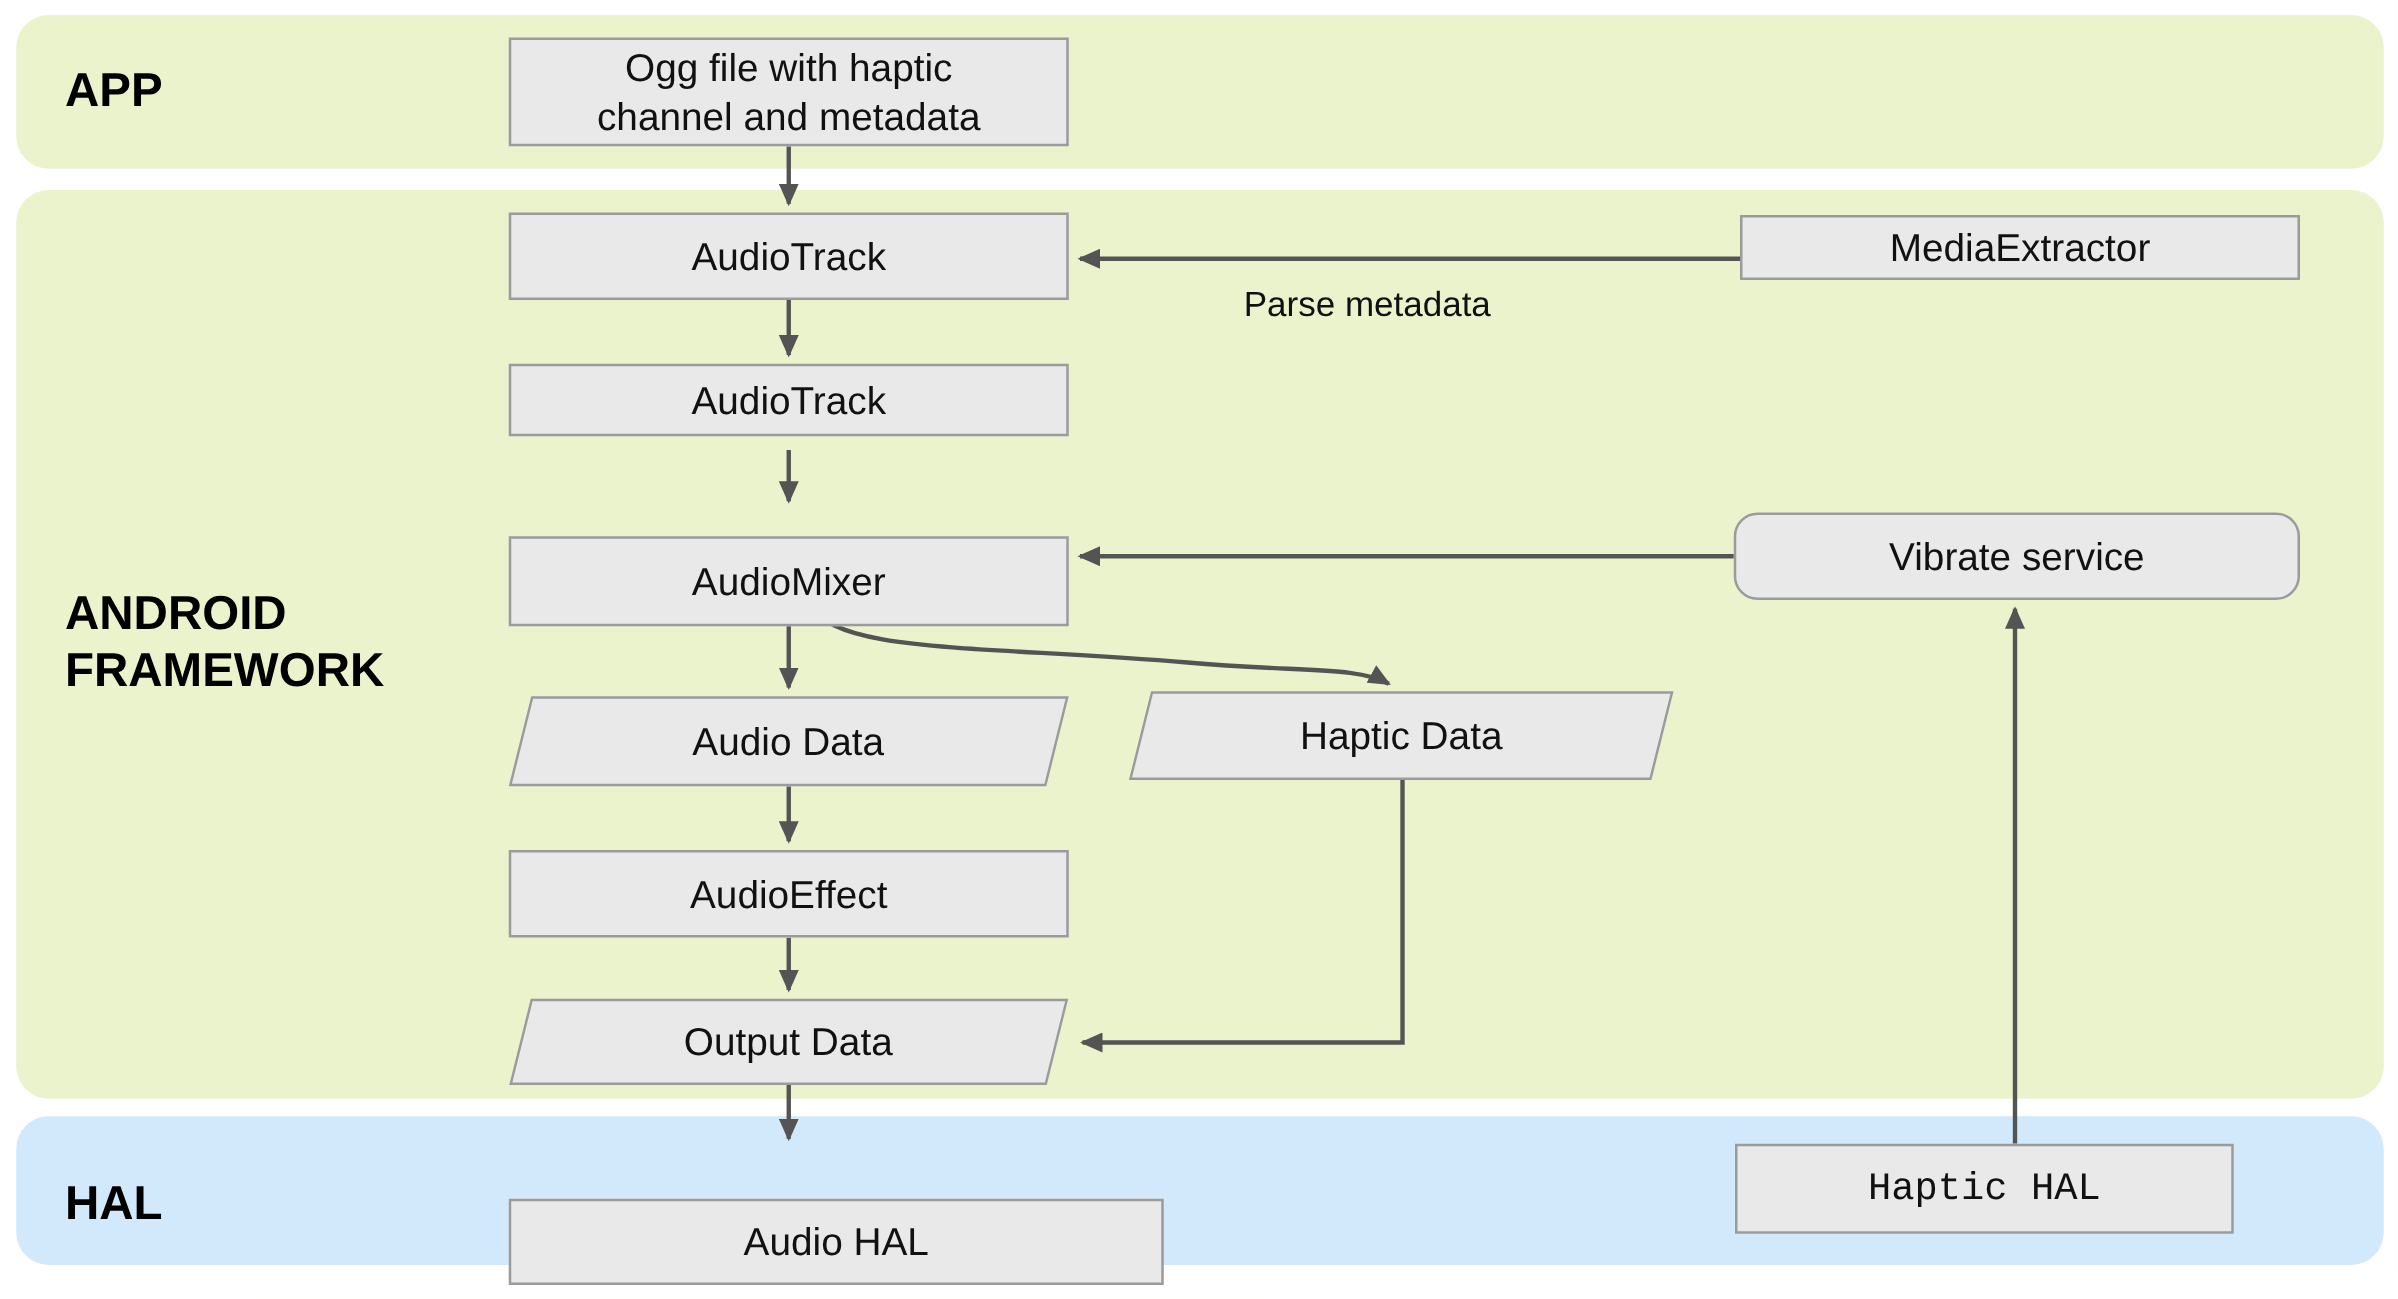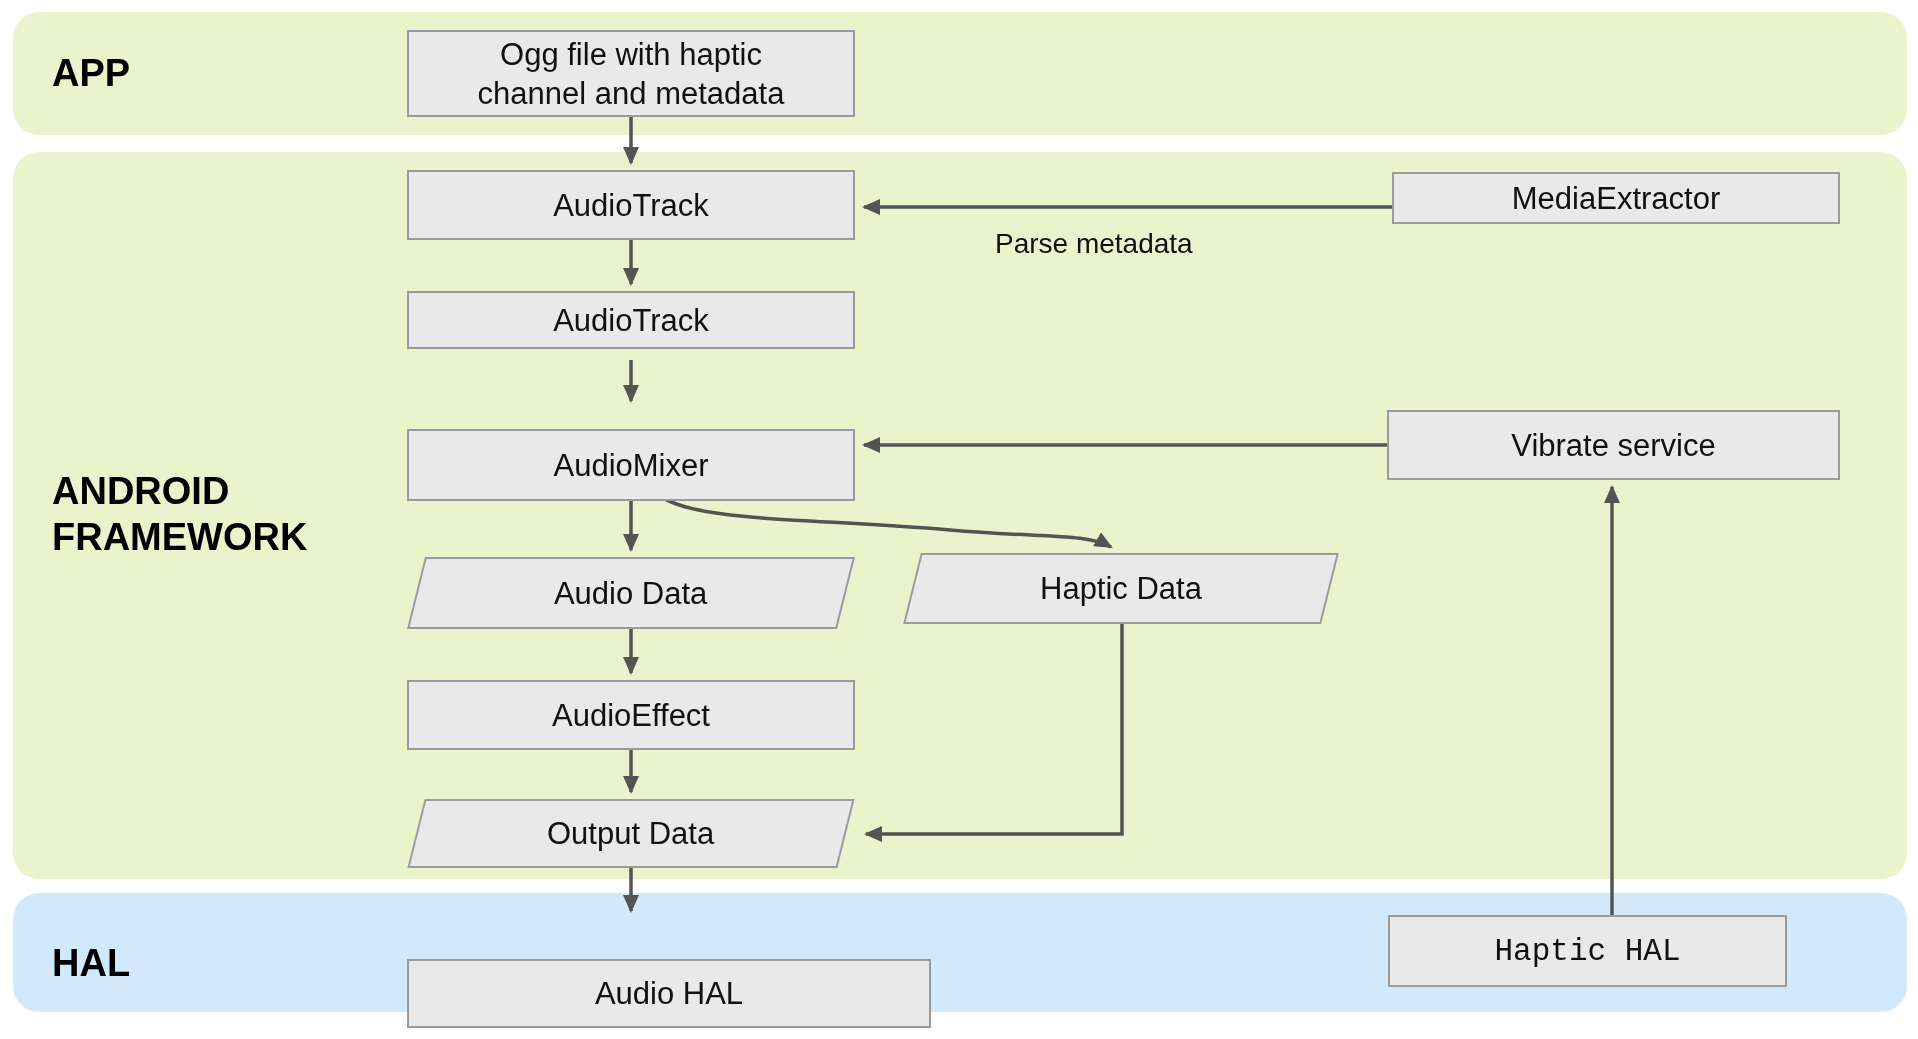--- a/index.html
+++ b/index.html
@@ -62,21 +62,21 @@
   #node-ogg          {left:407px;top:30px; width:448px;height:87px;}
   #node-mediaplayer  {left:407px;top:170px;width:448px;height:70px;}
   #node-audiotrack   {left:407px;top:291px;width:448px;height:58px;}
   #node-audiomixer   {left:407px;top:408px;width:448px;height:72px;margin-top:21px;}
   #node-audiodata    {left:416px;top:557px;width:430px;height:72px;}
   #node-audioeffect  {left:407px;top:680px;width:448px;height:70px;}
   #node-outputdata   {left:416px;top:799px;width:430px;height:69px;}
   #node-audiohal     {left:407px;top:959px;width:524px;height:69px;}
   
   #node-mediaextractor{left:1392px;top:172px;width:448px;height:52px;}
-  #node-vibrate      {left:1387px;top:410px;width:453px;height:70px;}
+  #node-vibrate      {left:1387px;top:410px;width:453px;height:70px;border-radius:19px;}
   #node-hapticdata   {left:912px;top:553px;width:418px;height:71px;}
   #node-haptichal    {left:1388px;top:915px;width:399px;height:72px;font-family:Liberation Mono, monospace;}
   #edge-label-parse{
     position:absolute;
     left:995px;top:228px;
     width:240px;
     font-size:28px;
   }
   svg#edges{position:absolute;left:0;top:0;pointer-events:none;}
 </style>

